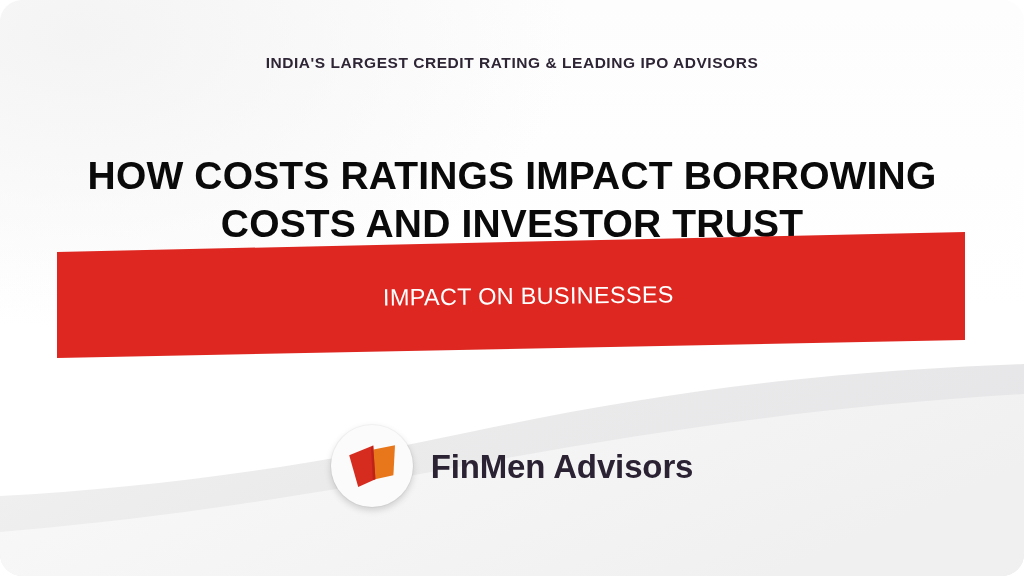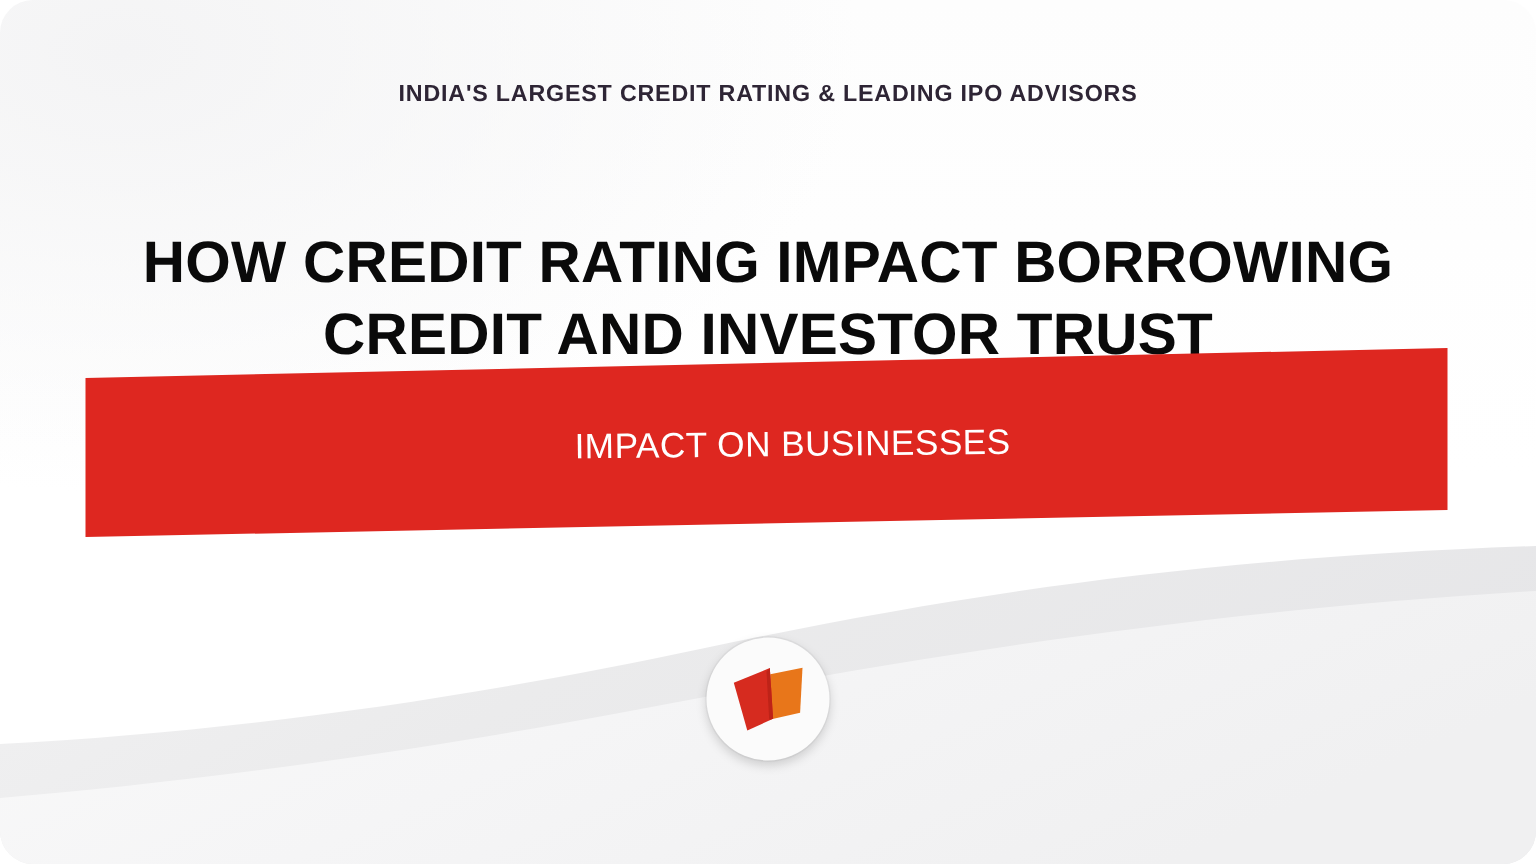--- a/index.html
+++ b/index.html
@@ -162,22 +162,22 @@
 
       <path d="M0,150 C150,142 300,122 470,86 C640,50 800,26 1024,18 L1024,230 L0,230 Z" fill="url(#waveBackGrad)"></path>
 
       <path d="M0,186 C120,176 260,158 420,128 C600,94 790,62 1024,48 L1024,230 L0,230 Z" fill="url(#waveFrontGrad)"></path>
     </svg>
   </div>
 
   <div class="eyebrow">INDIA'S LARGEST CREDIT RATING &amp; LEADING IPO ADVISORS</div>
 
   <h1 class="headline">
-    <span class="ln">HOW CREDIT RATING IMPACT BORROWING</span>
-    <span class="ln">CREDIT AND INVESTOR TRUST</span>
+    <span class="ln">HOW COSTS RATINGS IMPACT BORROWING</span>
+    <span class="ln">COSTS AND INVESTOR TRUST</span>
   </h1>
 
   <div class="banner-wrap">
     <svg width="1024" height="156" viewBox="0 0 1024 156" aria-hidden="true">
       <path d="M57,34 L965,14 L965,122 L57,140 Z" fill="#DE2720"></path>
     </svg>
     <div class="banner-text">
       <span>IMPACT ON BUSINESSES</span>
     </div>
   </div>
@@ -190,15 +190,16 @@
 
           <path d="M27.5,8.5 L49,4.2 L47.4,34.2 L26.8,38.8 Z" fill="#E8761A"></path>
 
           <path d="M3.2,14.2 L27.2,4.4 L29.4,38.2 L12.2,46.0 Z" fill="#D62B1F"></path>
 
           <path d="M27.2,4.4 L29.4,38.2 L26.8,38.8 L25.0,6.6 Z" fill="#BE2318"></path>
         </svg>
       </span>
     </div>
 
+    <div class="wordmark">FinMen Advisors</div>
   </div>
 
 </div>
 
 </body></html>

